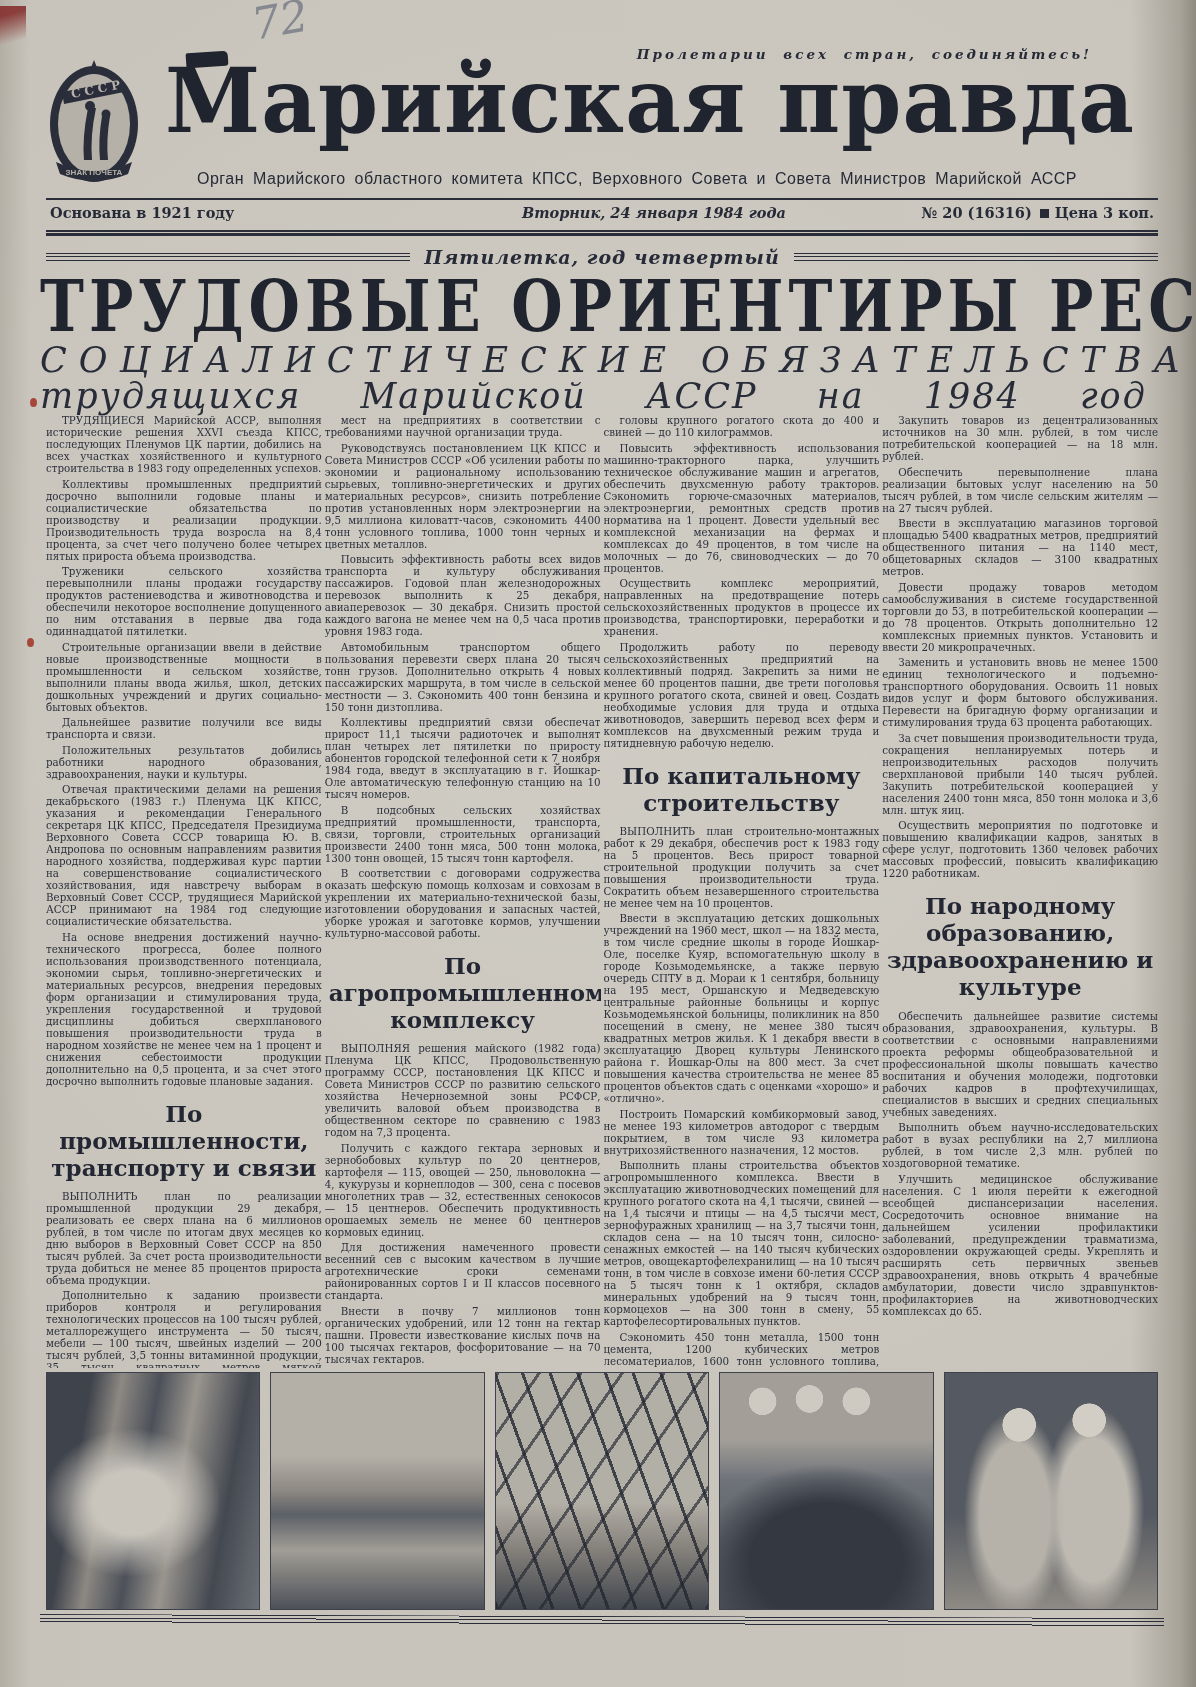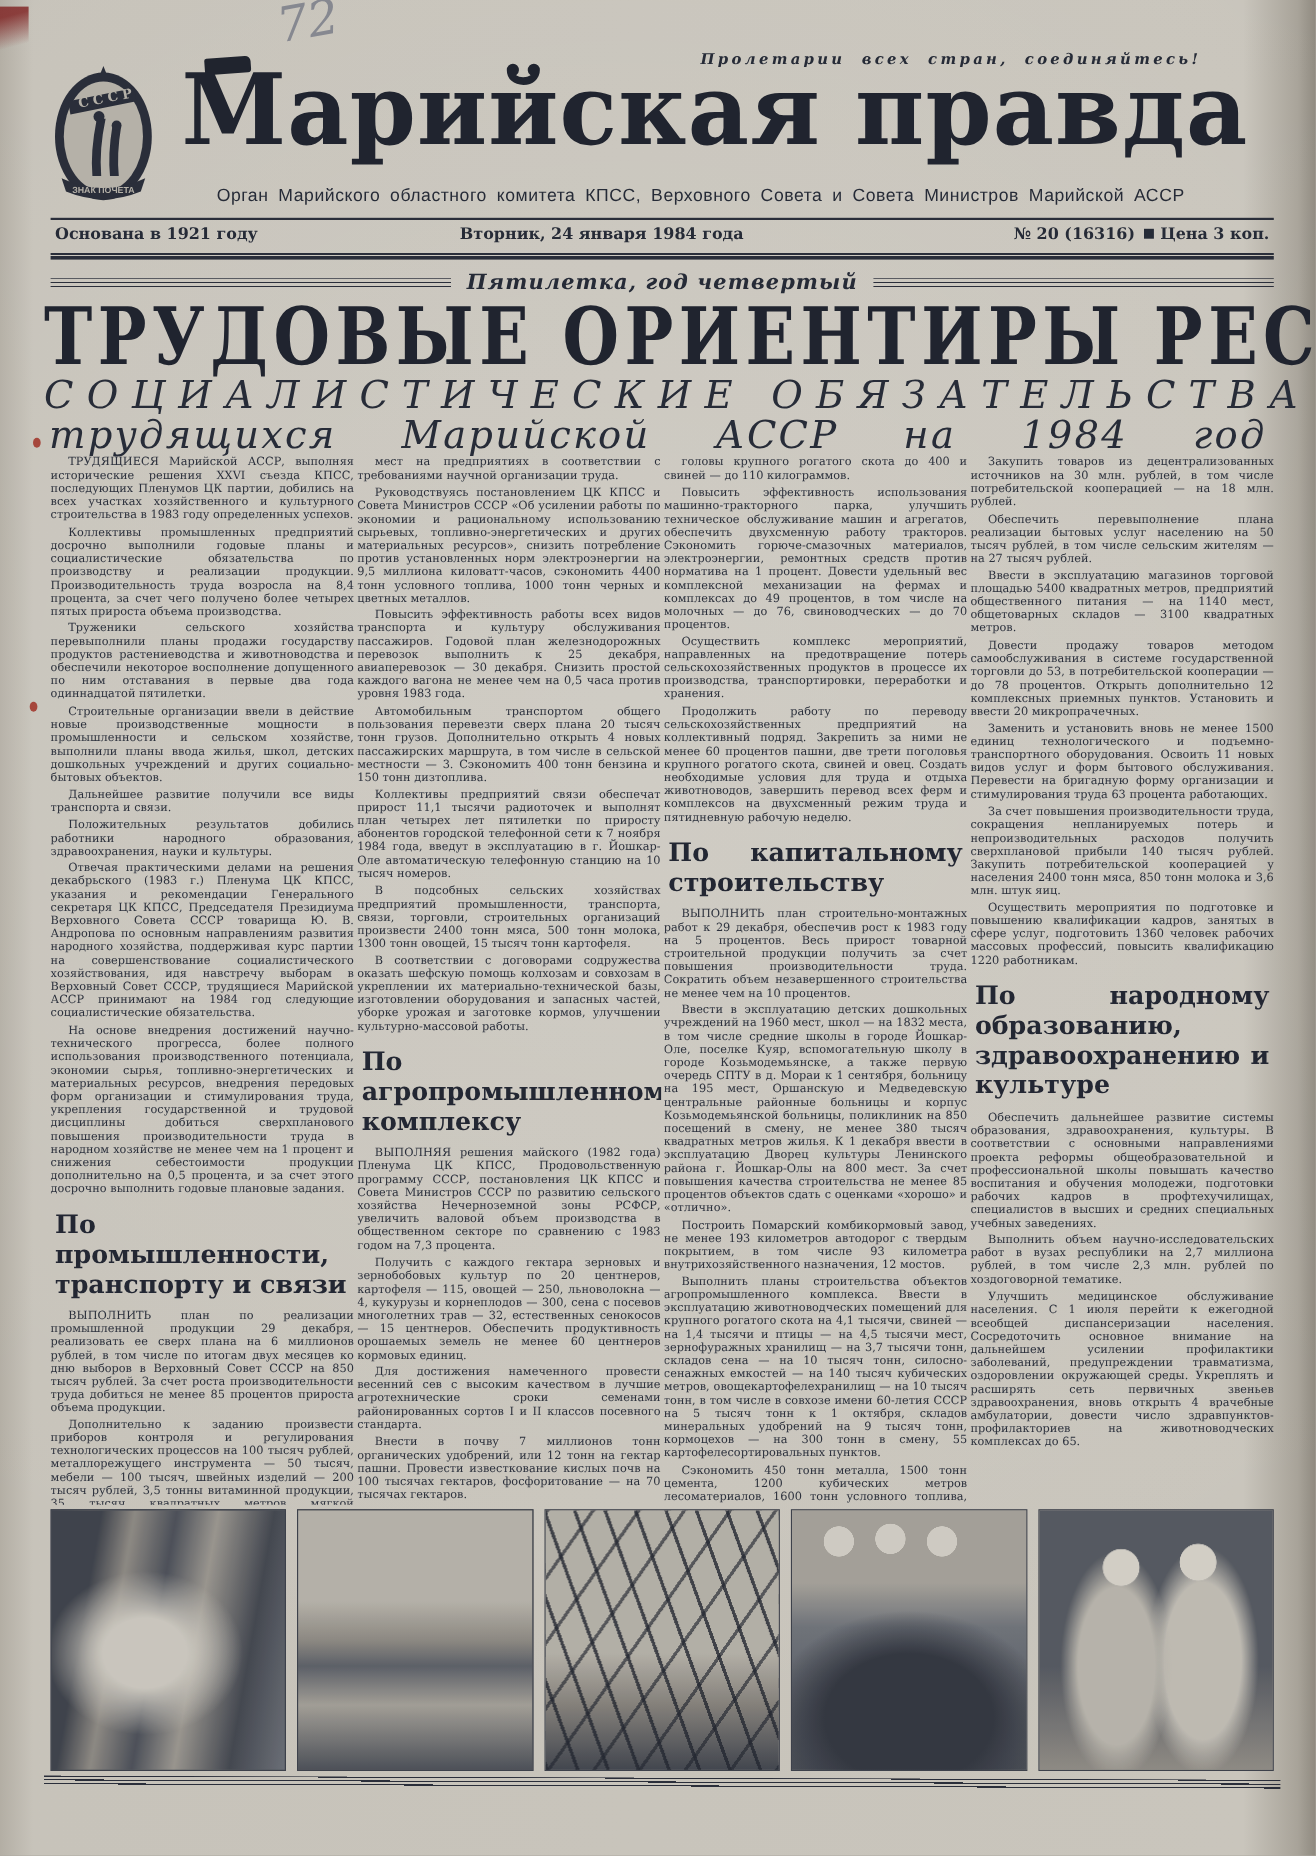--- a/index.html
+++ b/index.html
@@ -27,45 +27,45 @@
   .emblem{position:absolute;left:2px;top:14px;width:92px;height:126px;}
   .title{position:absolute;left:96px;top:12px;width:1016px;text-align:center;
     font-size:86px;font-weight:bold;letter-spacing:1px;line-height:1;color:#20242f;
     transform:scaleY(1.04);transform-origin:top;white-space:nowrap;}
   .subtitle{position:absolute;left:70px;top:126px;width:1042px;text-align:center;
     font-family:"Liberation Sans",sans-serif;font-weight:normal;font-size:16px;letter-spacing:.5px;
     word-spacing:4px;}
   .rule-thin{position:absolute;left:0;top:154px;width:100%;height:2px;background:#2a2e3a;}
   .info-row{position:absolute;left:4px;top:160px;width:1104px;display:flex;align-items:baseline;
     font-size:14.5px;font-weight:bold;}
-  .info-row .c{flex:1;text-align:left;}
+  .info-row .c{flex:1;text-align:right;font-style:italic;}
   .info-row .l{flex:1;text-align:left;}
   .info-row .r{flex:1;text-align:right;white-space:nowrap;}
   .sq{display:inline-block;width:9px;height:9px;background:#262b37;margin:0 6px 0 8px;}
   .rule-heavy{position:absolute;left:0;top:186px;width:100%;height:6px;
     background:linear-gradient(180deg,#2a2e3a 0 2px,transparent 2px 3px,#2a2e3a 3px 6px);}
   
   .kicker-row{position:absolute;left:46px;top:246px;width:1112px;display:flex;align-items:center;gap:14px;}
   .kicker-rule{flex:1;height:8px;
     background:repeating-linear-gradient(180deg,#2a2e3a 0 1px,transparent 1px 3.5px);}
   .kicker-text{font-size:19px;font-weight:bold;font-style:italic;white-space:nowrap;letter-spacing:1px;}
   
   .headline{position:absolute;left:40px;top:264px;width:1116px;text-align:center;
     font-size:59px;font-weight:bold;letter-spacing:5px;color:#20242f;white-space:nowrap;
     transform:scaleY(1.22);transform-origin:top;}
   .subhead1{position:absolute;left:40px;top:340px;width:1116px;text-align:center;
     font-size:35px;font-style:italic;letter-spacing:12px;white-space:nowrap;color:#272c38;}
-  .subhead2{position:absolute;left:40px;top:376px;width:1116px;text-align:center;
+  .subhead2{position:absolute;left:40px;top:376px;width:1116px;text-align:left;
     font-size:35px;font-style:italic;word-spacing:46px;letter-spacing:2px;white-space:nowrap;color:#272c38;}
   
   .cols{position:absolute;left:46px;top:414px;width:1112px;height:954px;display:flex;gap:3px;}
   .col{flex:1;overflow:hidden;text-align:justify;font-size:10.3px;line-height:12px;
     color:#2b303c;}
   .col p{margin:0 0 3.5px;text-indent:16px;}
-  .col h2{margin:13px 4px 9px;font-size:23px;line-height:1.18;
+  .col h2{margin:13px 4px 9px;text-align:center;font-size:23px;line-height:1.18;
     font-weight:bold;color:#232733;text-indent:0;}
   
   .photos{position:absolute;left:46px;top:1372px;width:1112px;height:238px;display:flex;gap:10px;}
   .photo{flex:1;border:1px solid #3a3e48;filter:contrast(.95);}
   .photo-1{background:
     radial-gradient(ellipse 60% 45% at 40% 55%, #cdc9c0 0 30%, rgba(0,0,0,0) 70%),
     linear-gradient(100deg, #3c4049 0 18%, #8d8983 30%, #4a4e57 45%, #9a968f 60%, #41454e 80%, #6a6e76 100%),
     #555961;}
   .photo-2{background:
     linear-gradient(180deg, #b7b3aa 0 35%, #8d8982 50%, #5a5e66 60%, #a39f97 75%, #4a4e56 100%),

